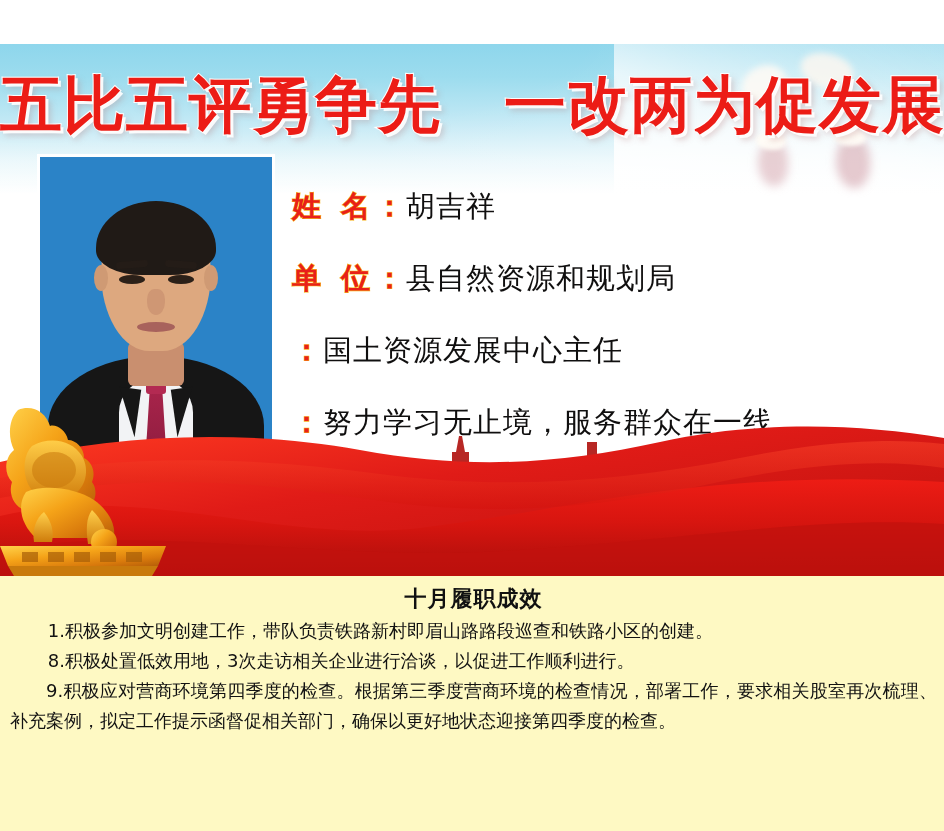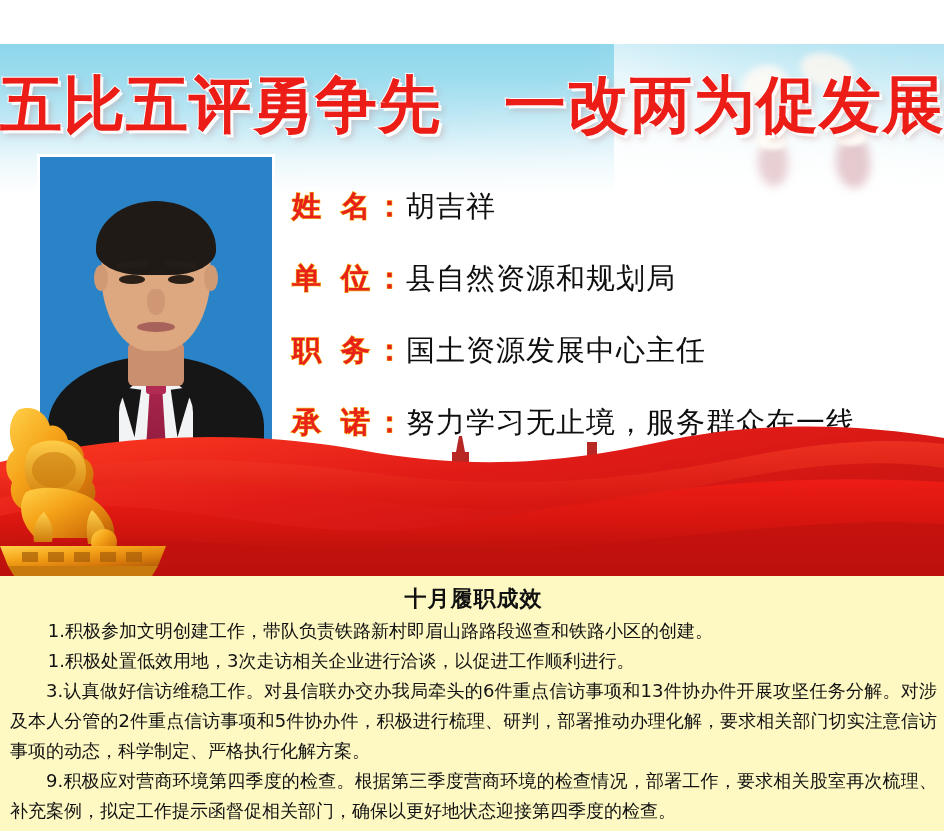--- a/index.html
+++ b/index.html
@@ -143,26 +143,24 @@
       <span class="info-label">姓 名</span>
       <span class="info-colon">：</span>
       <span class="info-value">胡吉祥</span>
     </div>
     <div class="info-row">
       <span class="info-label">单 位</span>
       <span class="info-colon">：</span>
       <span class="info-value">县自然资源和规划局</span>
     </div>
     <div class="info-row">
-      <span class="info-label">职 务</span>
       <span class="info-colon">：</span>
       <span class="info-value">国土资源发展中心主任</span>
     </div>
     <div class="info-row">
-      <span class="info-label">承 诺</span>
       <span class="info-colon">：</span>
       <span class="info-value">努力学习无止境，服务群众在一线。</span>
     </div>
   </div>
 
   <div class="ribbon-wrap">
     <svg width="944" height="152" viewBox="0 0 944 152" xmlns="http://www.w3.org/2000/svg">
       <defs>
         <linearGradient id="rg1" x1="0" y1="0" x2="0" y2="1">
           <stop offset="0%" stop-color="#f01d15"></stop>
@@ -232,18 +230,17 @@
         <rect x="78" y="156" width="16" height="10"></rect>
         <rect x="104" y="156" width="16" height="10"></rect>
         <rect x="130" y="156" width="16" height="10"></rect>
       </g>
     </svg>
   </div>
 
   <div class="content">
     <div class="content-title">十月履职成效</div>
     <p class="para p1">1.积极参加文明创建工作，带队负责铁路新村即眉山路路段巡查和铁路小区的创建。</p>
-    <p class="para p2">1.积极处置低效用地，3次走访相关企业进行洽谈，以促进工作顺利进行。</p>
-    <p class="para">3.认真做好信访维稳工作。对县信联办交办我局牵头的6件重点信访事项和13件协办件开展攻坚任务分解。对涉及本人分管的2件重点信访事项和5件协办件，积极进行梳理、研判，部署推动办理化解，要求相关部门切实注意信访事项的动态，科学制定、严格执行化解方案。</p>
+    <p class="para p2">8.积极处置低效用地，3次走访相关企业进行洽谈，以促进工作顺利进行。</p>
     <p class="para">9.积极应对营商环境第四季度的检查。根据第三季度营商环境的检查情况，部署工作，要求相关股室再次梳理、补充案例，拟定工作提示函督促相关部门，确保以更好地状态迎接第四季度的检查。</p>
   </div>
 
 </div>
 
 </body></html>

